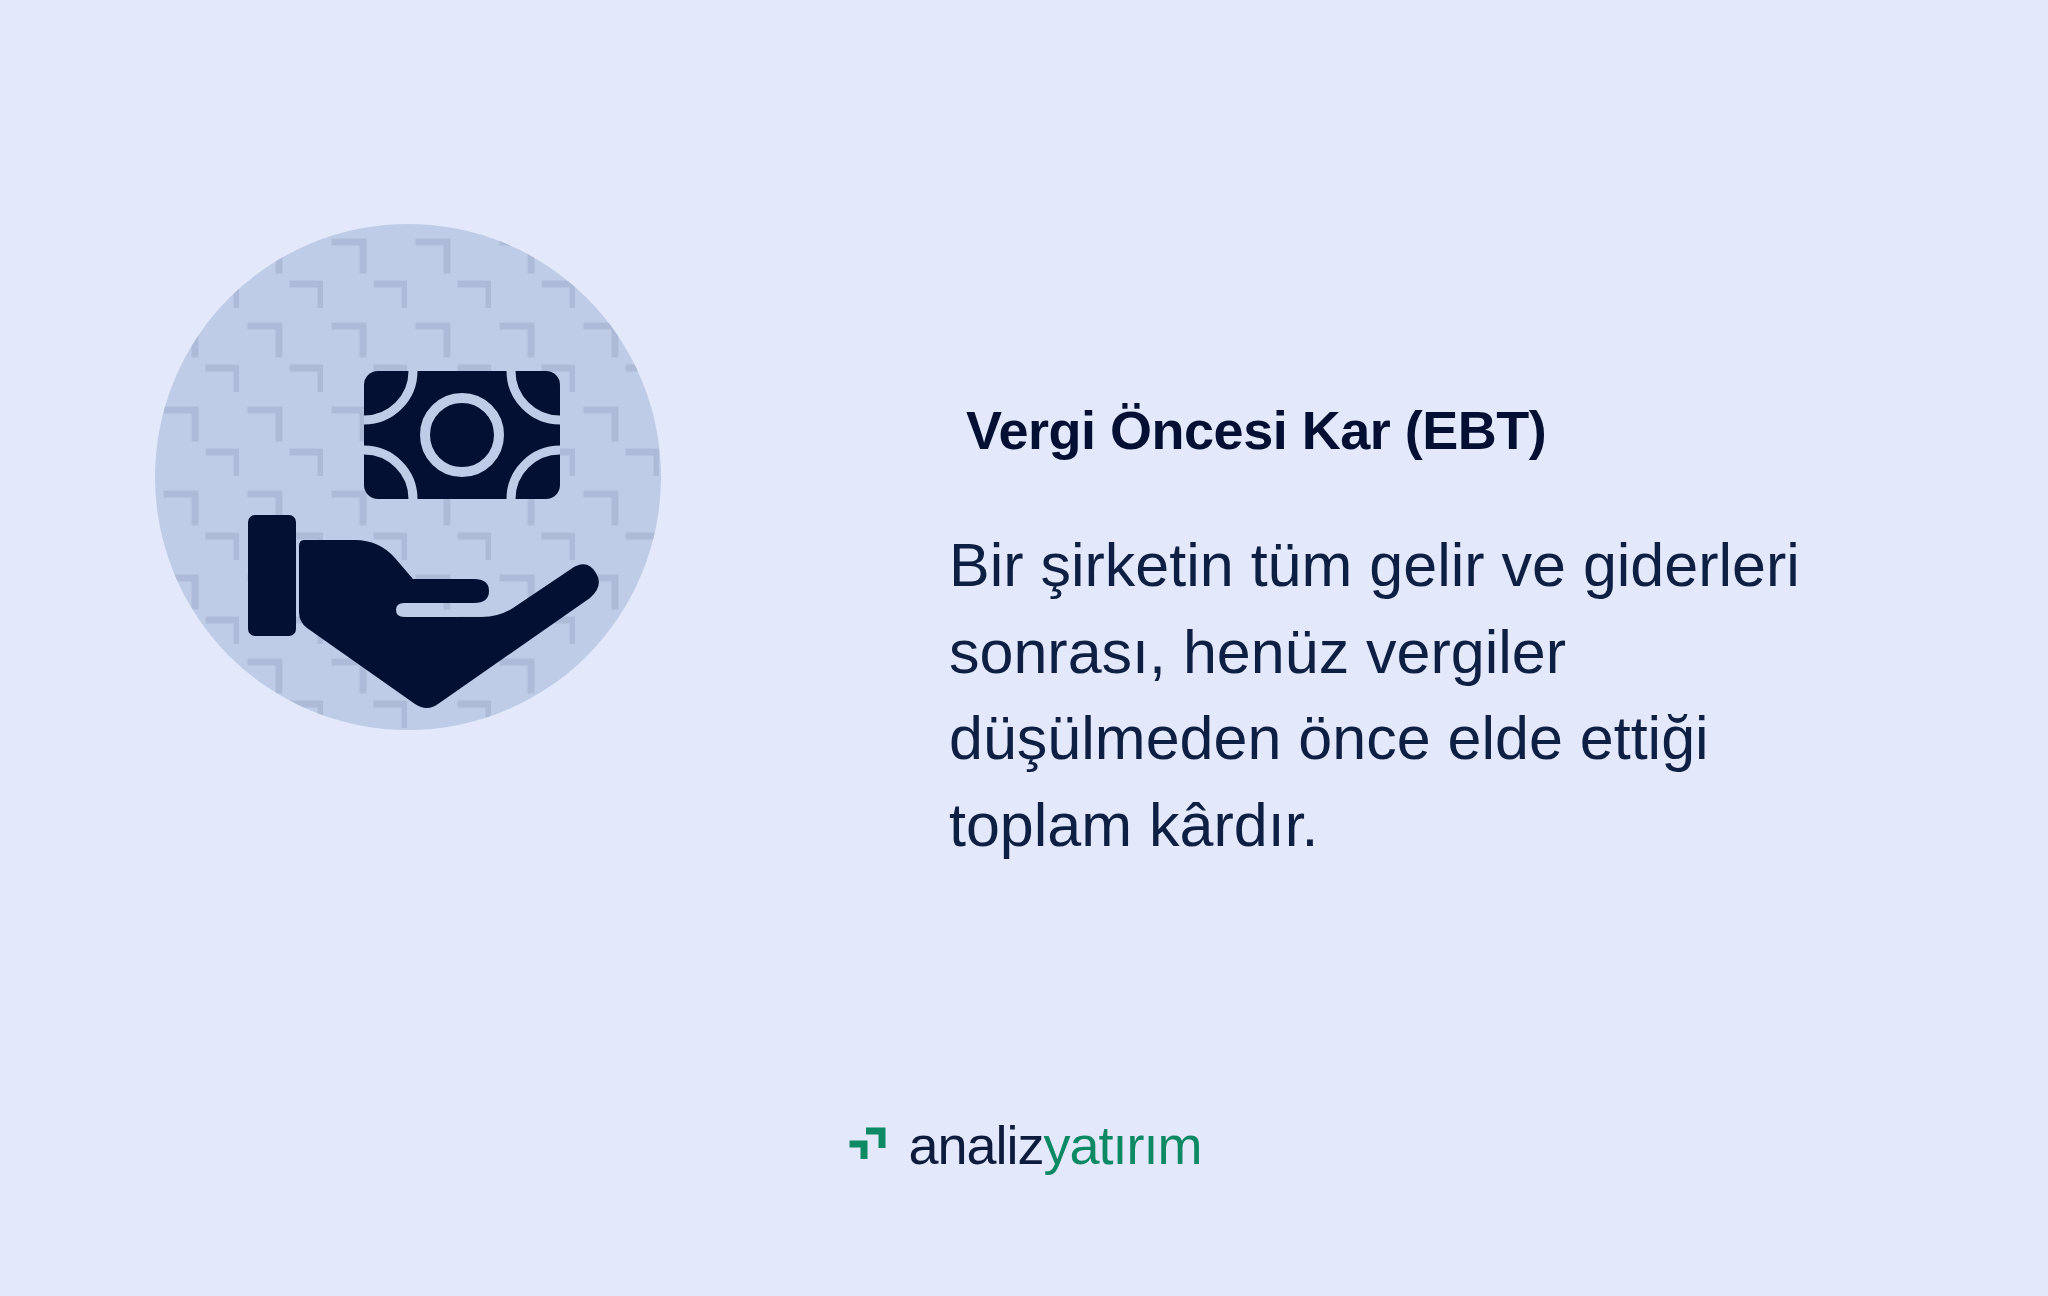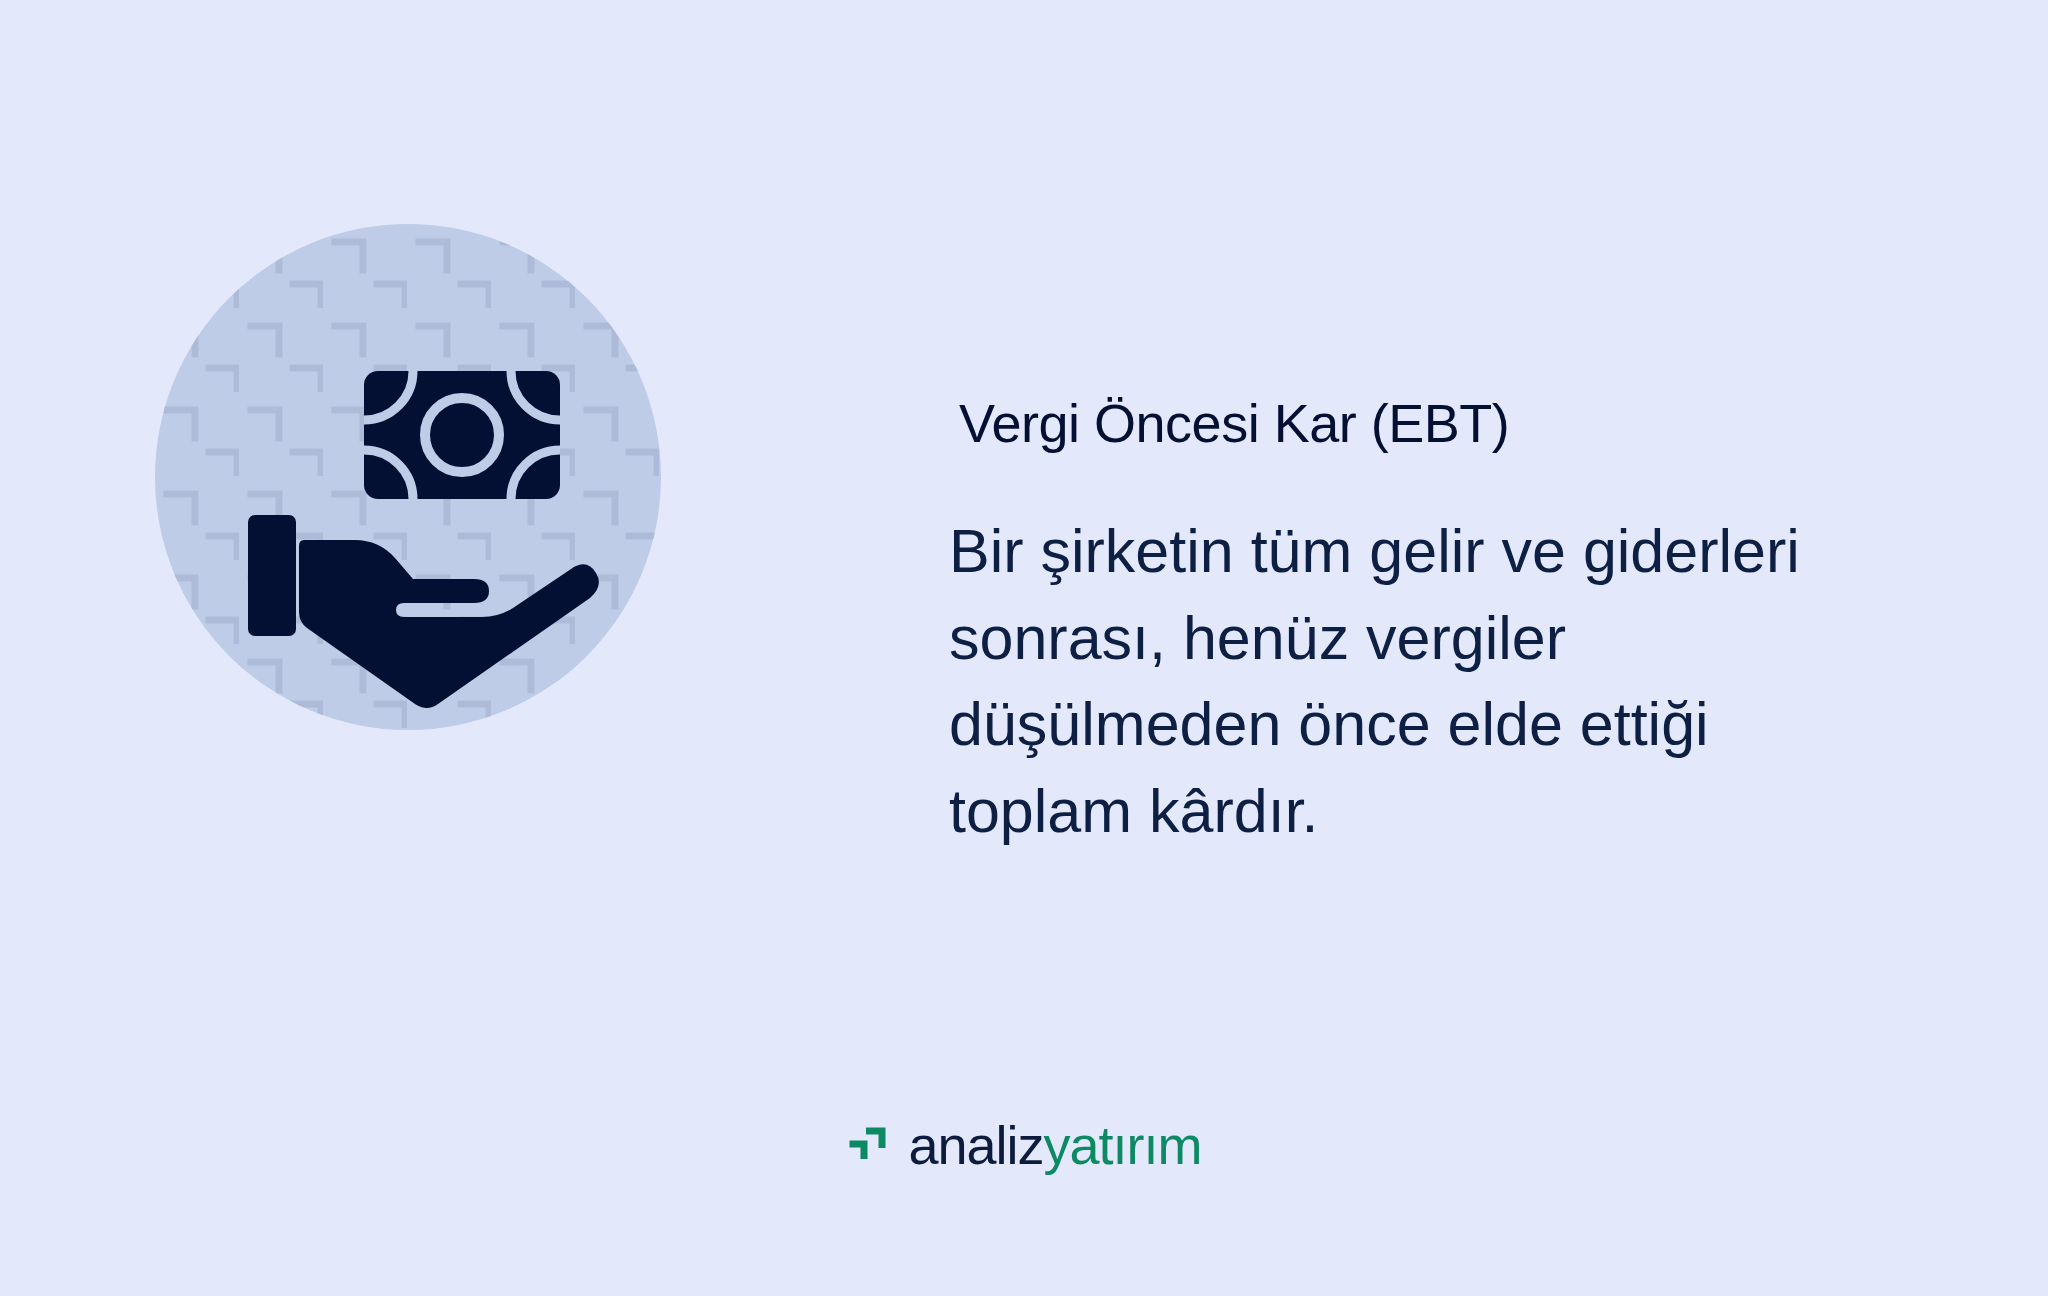--- a/index.html
+++ b/index.html
@@ -51,23 +51,23 @@
   }
 
   
   .text-block {
     position: absolute;
     left: 949px;
     top: 382px;
     width: 960px;
   }
   .headline {
-    margin: 10px;
+    margin: 17px;
     font-size: 54px;
-    font-weight: 400;
+    font-weight: 700;
     letter-spacing: -0.5px;
     color: #041033;
     line-height: 1.15;
     white-space: nowrap;
   }
   .body-copy {
     margin: 0;
     padding-top: 44px;
     font-size: 61px;
     font-weight: 400;

